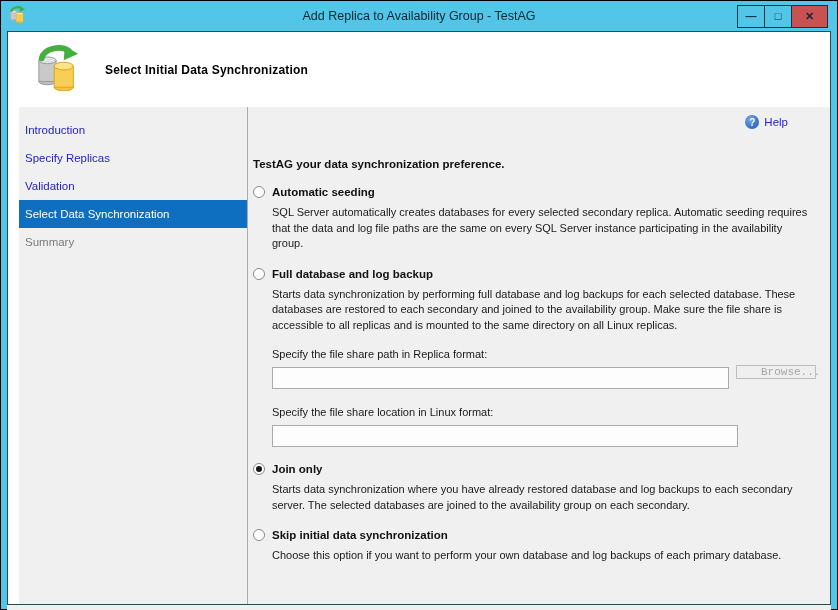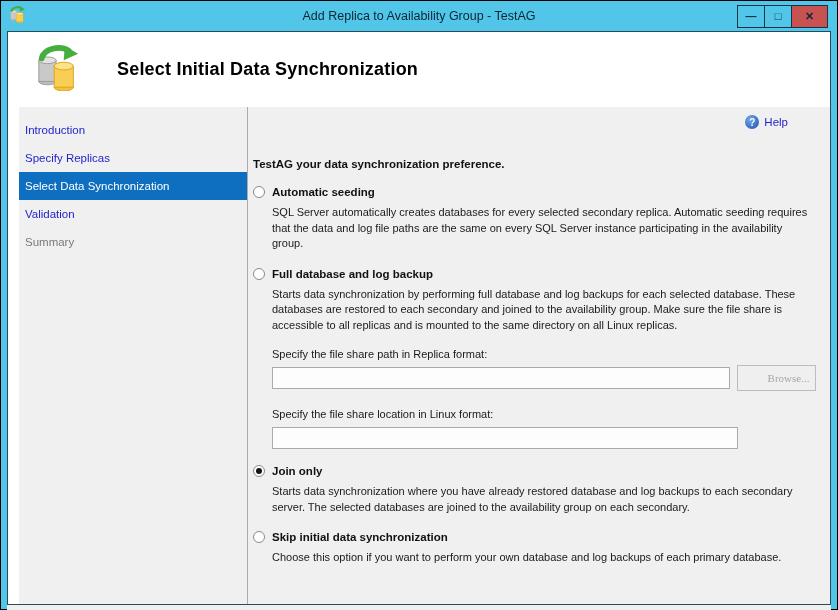--- a/index.html
+++ b/index.html
@@ -15,21 +15,21 @@
   .win-buttons { margin-left:auto; margin-right:9px; display:flex; height:23px; z-index:2; }
   .win-btn { width:28px; border:1px solid #123445; display:flex; align-items:center;
              justify-content:center; font-size:11px; font-weight:bold; color:#0F2B38;
              margin-left:-1px; background:transparent; cursor:default; }
   .win-btn.close { width:37px; background:#C85252; }
   
   .inner { margin:0 6px; height:574px; border:1px solid #2A4A5A; background:#fff;
            display:flex; flex-direction:column; }
   .header { height:75px; background:#fff; display:flex; align-items:center; flex:none; }
   .header-icon { margin:0 24px 0 27px; flex:none; }
-  .header-title { font-size:18px; font-weight:bold; color:#000; letter-spacing:.2px;margin-left:12px; }
+  .header-title { font-size:12px; font-weight:bold; color:#000; letter-spacing:.2px; }
   .body { flex:1; min-height:0; display:flex; background:#F0F0F0;margin-left:11px; }
   
   .sidebar { width:229px; flex:none; border-right:1px solid #ABABAB; background:#F0F0F0;
              padding-top:9px; }
   .side-item { height:28px; line-height:28px; padding-left:6px; font-size:11.5px;
                white-space:nowrap; }
   .side-item.link { color:#2323CC; cursor:pointer; }
   .side-item.selected { background:#0E6FC1; color:#fff; }
   .side-item.disabled { color:#7A7A7A; }
   
@@ -49,23 +49,23 @@
   .radio.selected::after { content:""; position:absolute; inset:2px; border-radius:50%;
            background:#151515; }
   .option-label { font-weight:bold; font-size:11.5px; color:#111; }
   .option-desc { margin:7px 0 0 19px; width:537px; line-height:15.5px; color:#1A1A1A; }
   .field-block { margin:15px 0 0 19px; }
   .field-block.second { margin-top:17px; }
   .field-label { font-size:11px; }
   .field-row { display:flex; align-items:flex-start; margin-top:7px; }
   .text-input { width:466px; height:22px; border:1px solid #ABABAB; background:#FDFDFD;
                 padding:0 4px; font-size:11px; font-family:"Liberation Sans",sans-serif; }
-  .browse-btn { margin-left:7px; width:80px; height:26px; margin-top:-2px;
+  .browse-btn { margin-left:7px; width:80px; height:14px; margin-top:-2px;
                 border:1px solid #BDBDBD; background:#EFEFEF; color:#A6A6A6;
-                font-size:11px; font-family:Liberation Serif, serif;padding-left:24px; }
+                font-size:11px; font-family:Liberation Mono, monospace;padding-left:24px; }
   .footer { height:8px; background:#F0F0F0; margin:0 6px; border-top:none; }
 </style>
 </head>
 <body>
 
 <svg width="0" height="0" style="position:absolute">
   <defs>
     <g id="db-sync">
       <ellipse cx="13" cy="38" rx="9" ry="3.5" fill="#BDBDBD" stroke="#9A9A9A" stroke-width="1"></ellipse>
       <rect x="4" y="16" width="18" height="22" fill="#C9C9C9" stroke="#9A9A9A" stroke-width="1"></rect>
@@ -104,22 +104,22 @@
           </svg>
       </span>
       <div class="header-title">Select Initial Data Synchronization</div>
     </div>
 
     <div class="body">
 
       <div class="sidebar">
         <div class="side-item link">Introduction</div>
         <div class="side-item link">Specify Replicas</div>
+        <div class="side-item link">Validation</div>
         <div class="side-item selected">Select Data Synchronization</div>
-        <div class="side-item link">Validation</div>
         <div class="side-item disabled">Summary</div>
       </div>
 
       <div class="content">
 
         <div class="help-row">
           <span class="help-link">
             <span class="help-icon">?</span>
             <span>Help</span>
           </span>

